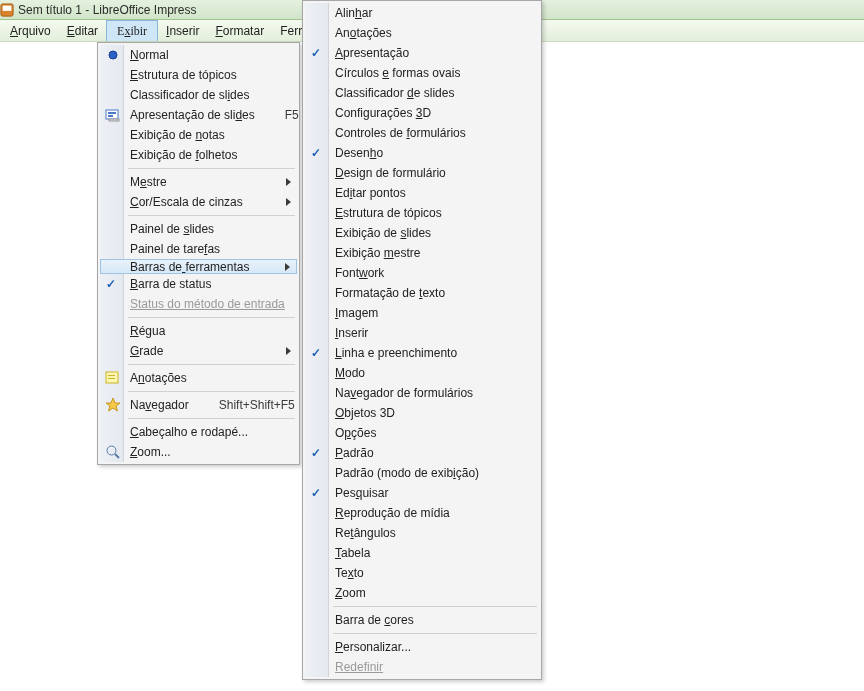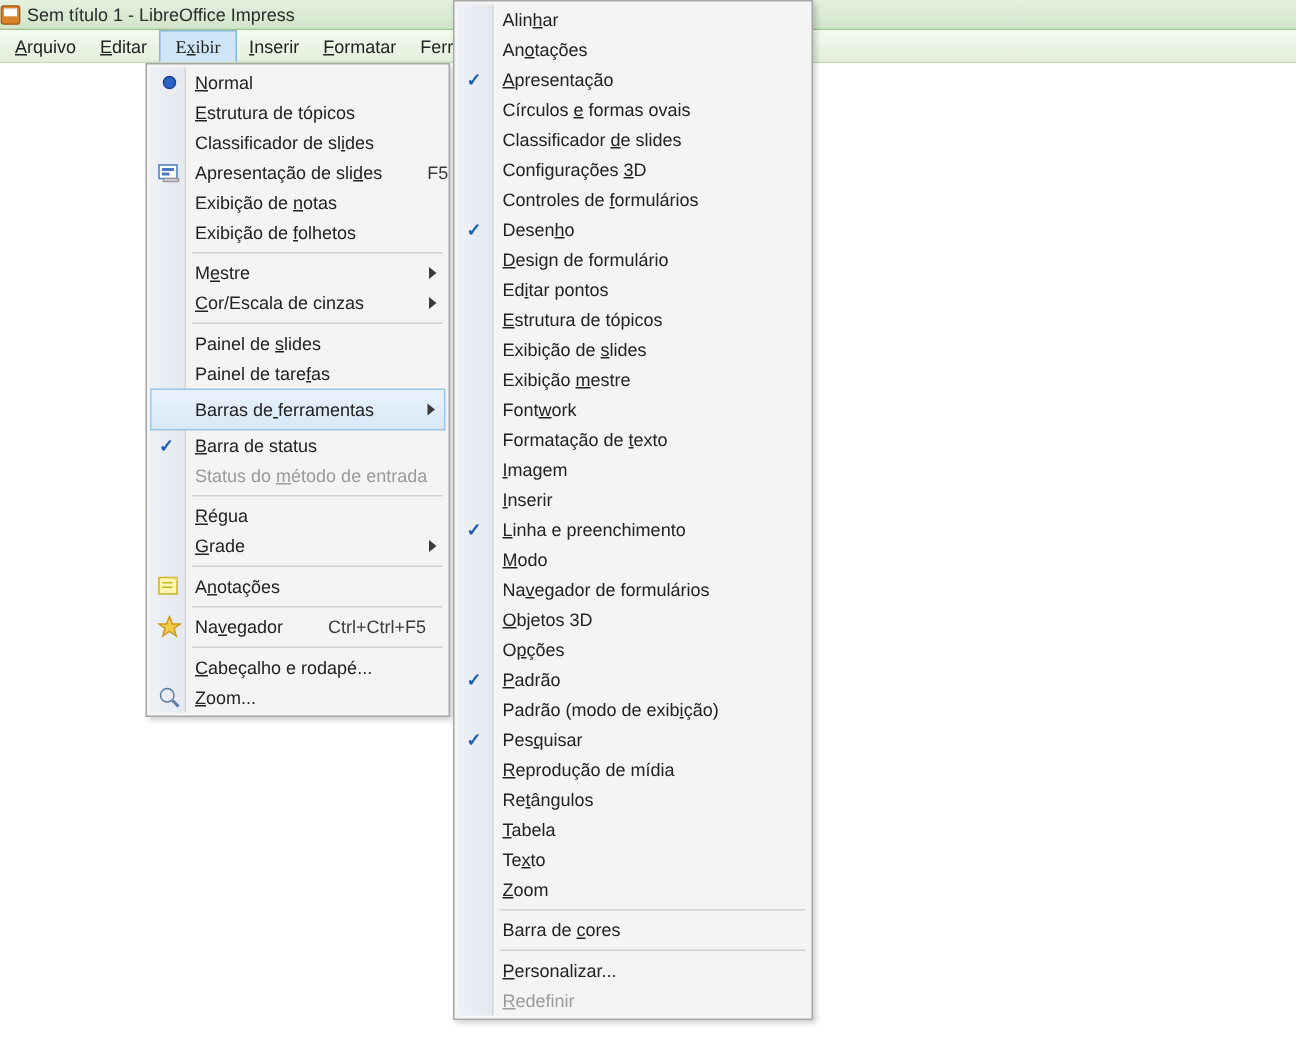--- a/index.html
+++ b/index.html
@@ -75,24 +75,24 @@
       height: 20px;
       display: flex;
       align-items: center;
       padding: 0 20px 0 30px;
       white-space: nowrap;
       cursor: default;
     }
     .menu-item.highlight {
       background: linear-gradient(#e8f2fb, #d7e8f7);
       border: 1px solid #9ec3e3;
-      height: 28px;
+      height: 15px;
       padding: 0 19px 0 29px;
     }
-    .menu-item.disabled { color: #9a9a9a; }
+    .menu-item.disabled { color: #9a9a9a; text-decoration: underline; }
     .menu-sep {
       height: 1px;
       margin: 3px 2px 3px 28px;
       background: #d0d0d0;
     }
     .menu-item .label { flex: 1; }
     .menu-item .accel {
       margin-left: 30px;
       color: #3a3a3a;
       font-size: 12px;
@@ -219,21 +219,21 @@
         <rect x="3" y="8" width="7" height="1" fill="#c9b32a"></rect>
       </svg>
       <span class="label">A<span class="mnemonic">n</span>otações</span>
     </div>
     <div class="menu-sep"></div>
     <div class="menu-item">
       <svg width="16" height="16" viewBox="0 0 16 16" class="icon">
         <path d="M8 1 L10 6 L15 6 L11 9 L12.5 14 L8 11 L3.5 14 L5 9 L1 6 L6 6 Z" fill="#f6c94b" stroke="#c79a1d" stroke-width="1"></path>
       </svg>
       <span class="label">Na<span class="mnemonic">v</span>egador</span>
-      <span class="accel">Ctrl+Ctrl+F5</span>
+      <span class="accel">Shift+Shift+F5</span>
     </div>
     <div class="menu-sep"></div>
     <div class="menu-item">
       <span class="label"><span class="mnemonic">C</span>abeçalho e rodapé...</span>
     </div>
     <div class="menu-item">
       <svg width="16" height="16" viewBox="0 0 16 16" class="icon">
         <circle cx="6.5" cy="6.5" r="4.5" fill="none" stroke="#5a7aa8"></circle>
         <path d="M10 10 L14 14" fill="none" stroke="#5a7aa8" stroke-width="2"></path>
       </svg>

